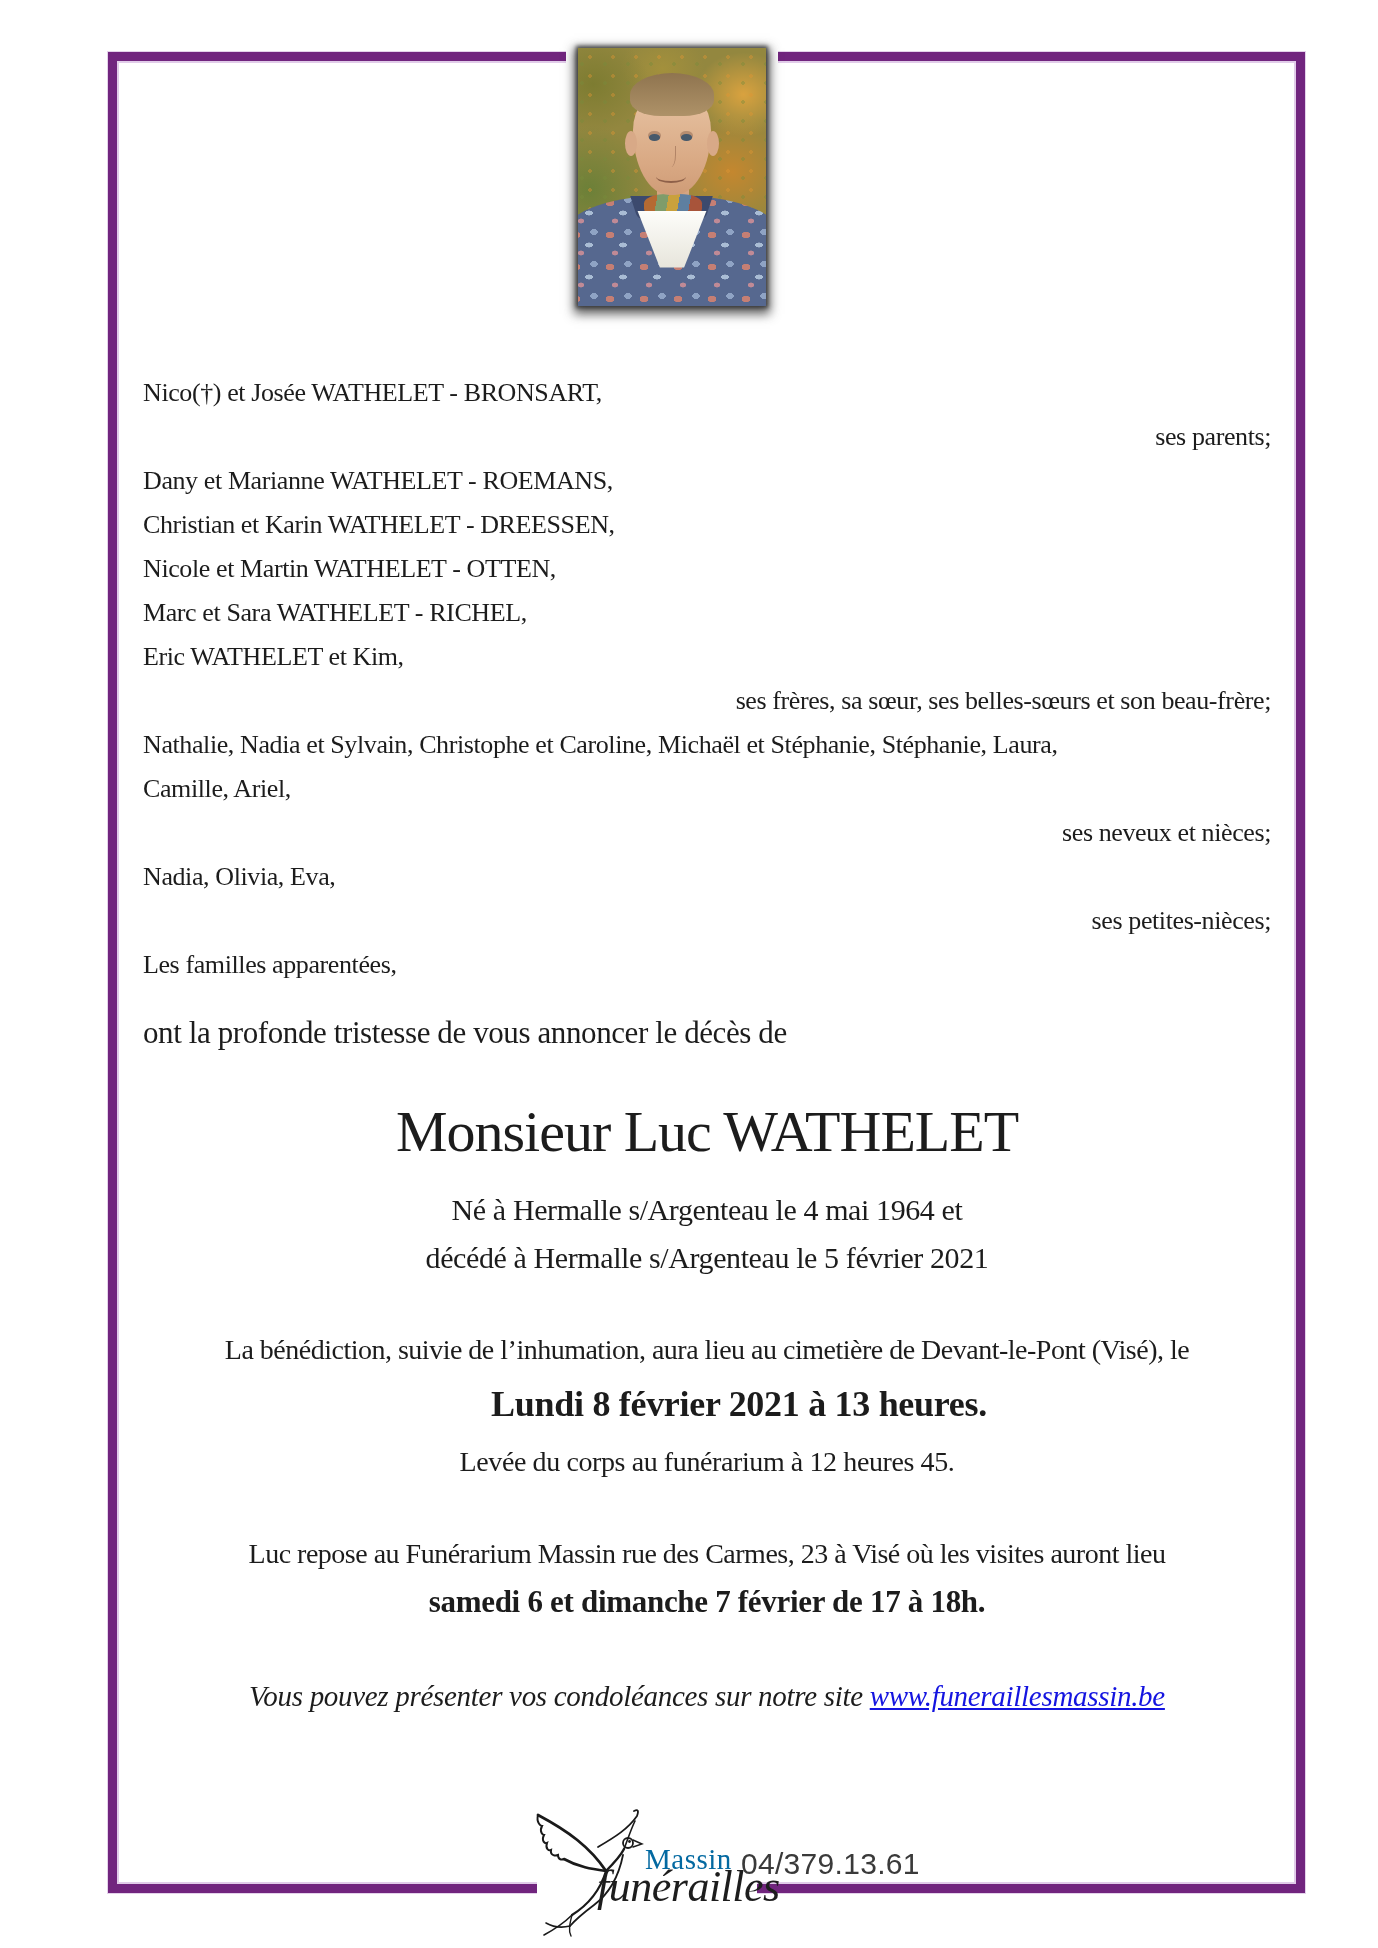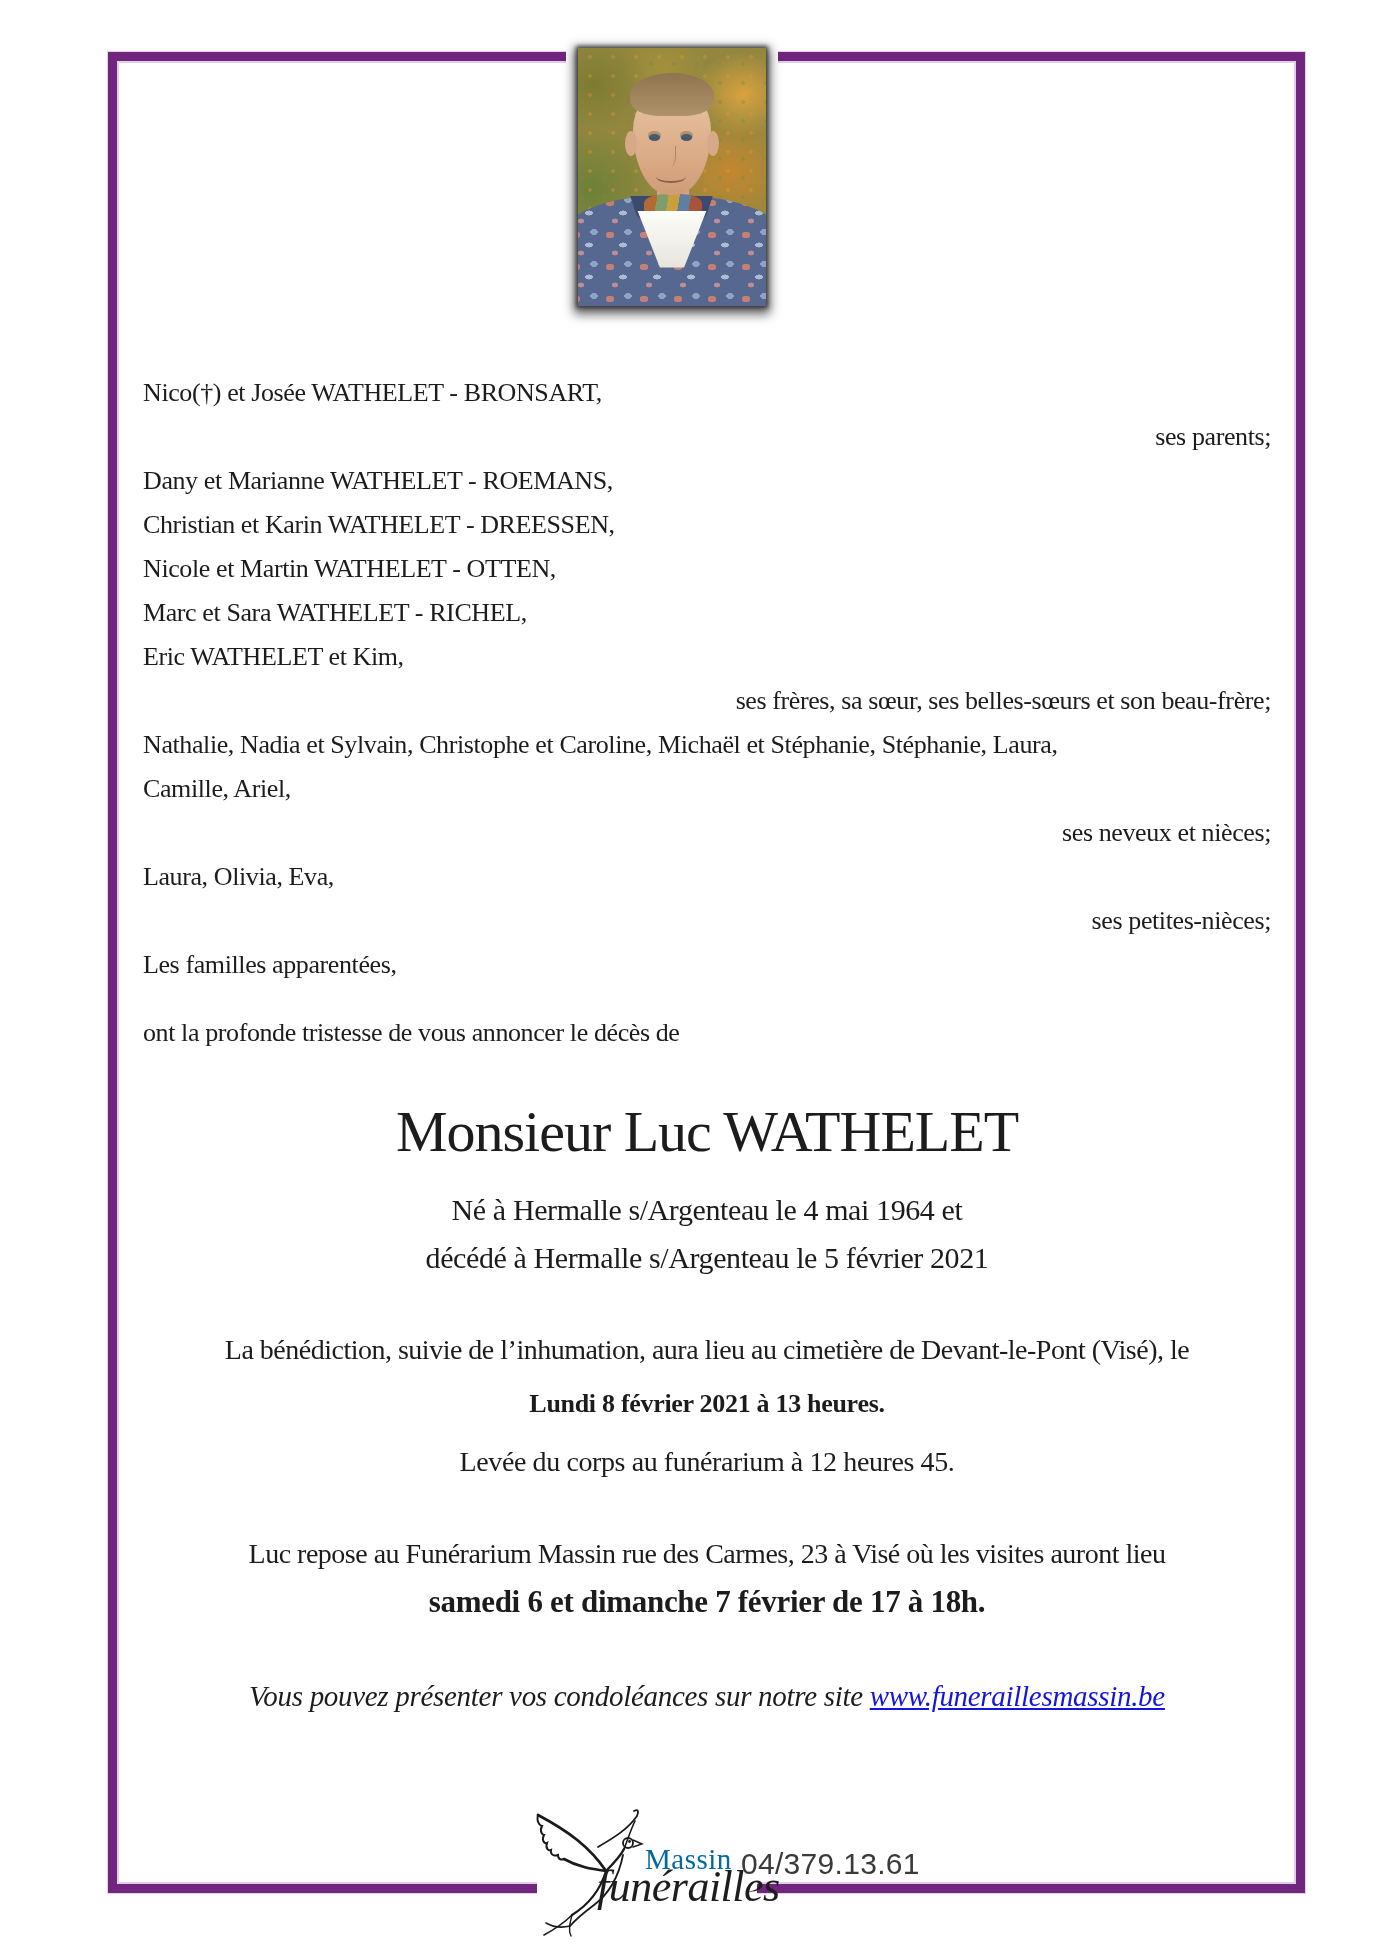--- a/index.html
+++ b/index.html
@@ -65,26 +65,26 @@
   .photo .eye-l,.photo .eye-r{position:absolute;top:33.5%;width:5.5%;height:2.6%;background:#47596b;border-radius:50%;box-shadow:0 -2px 0 1px rgba(150,110,85,.55);}
   .photo .eye-l{left:38%;} .photo .eye-r{left:55%;}
   .photo .mouth{position:absolute;left:41.5%;top:47.5%;width:16%;height:4%;border-bottom:2px solid #8e6049;border-radius:0 0 50% 50%;}
   .photo .nose{position:absolute;left:47.5%;top:38%;width:4%;height:8%;border-right:1.5px solid rgba(150,105,80,.6);border-radius:0 0 60% 0;}
 
   
   .txt{position:absolute;left:117px;width:1180px;z-index:3;}
   .family{top:371px;padding:0 26px;box-sizing:border-box;font-size:26px;line-height:44px;letter-spacing:-0.4px;}
   .family .ln{white-space:nowrap;}
   .family .ar{text-align:right;}
-  .announce{top:1011px;padding:0 26px;box-sizing:border-box;font-size:26px;line-height:44px;letter-spacing:-0.4px;}
+  .announce{top:1011px;padding:0 26px;box-sizing:border-box;font-size:31px;line-height:44px;letter-spacing:-0.4px;}
   .name{top:1100px;text-align:center;font-size:58px;line-height:64px;letter-spacing:-1px;}
   .birth{top:1186px;text-align:center;font-size:30px;line-height:48px;letter-spacing:-0.4px;}
   .death{top:1234px;text-align:center;font-size:30px;line-height:48px;letter-spacing:-0.4px;}
   .cer-intro{top:1328px;text-align:center;font-size:28px;line-height:44px;letter-spacing:-0.5px;}
-  .cer-date{top:1376px;text-align:center;font-size:26px;line-height:56px;font-weight:bold;letter-spacing:-0.3px;}
+  .cer-date{top:1376px;text-align:center;font-size:36px;line-height:56px;font-weight:bold;letter-spacing:-0.3px;padding-left:32px;}
   .cer-levee{top:1440px;text-align:center;font-size:28px;line-height:44px;letter-spacing:-0.4px;}
   .vis-line{top:1532px;text-align:center;font-size:28px;line-height:44px;letter-spacing:-0.5px;}
   .vis-bold{top:1578px;text-align:center;font-size:31px;line-height:48px;font-weight:bold;letter-spacing:-0.3px;}
   .condo{top:1672px;text-align:center;font-style:italic;font-size:29px;line-height:48px;letter-spacing:-0.3px;}
   .condo a{color:#1414e0;text-decoration:underline;}
 
   
   .dove{position:absolute;left:520px;top:1795px;width:180px;height:145px;z-index:4;}
   .brand{position:absolute;left:645px;top:1843px;font-size:29px;color:#0369a1;letter-spacing:.5px;z-index:4;}
   .brand-sub{position:absolute;left:597px;top:1861px;font-size:44px;font-style:italic;color:#1d1d1d;z-index:4;letter-spacing:-0.5px;}
@@ -121,21 +121,21 @@
   <div class="ln ar">ses parents;</div>
   <div class="ln">Dany et Marianne WATHELET - ROEMANS,</div>
   <div class="ln">Christian et Karin WATHELET - DREESSEN,</div>
   <div class="ln">Nicole et Martin WATHELET - OTTEN,</div>
   <div class="ln">Marc et Sara WATHELET - RICHEL,</div>
   <div class="ln">Eric WATHELET et Kim,</div>
   <div class="ln ar">ses frères, sa sœur, ses belles-sœurs et son beau-frère;</div>
   <div class="ln">Nathalie, Nadia et Sylvain, Christophe et Caroline, Michaël et Stéphanie, Stéphanie, Laura,</div>
   <div class="ln">Camille, Ariel,</div>
   <div class="ln ar">ses neveux et nièces;</div>
-  <div class="ln">Laura, Olivia, Eva,</div>
+  <div class="ln">Nadia, Olivia, Eva,</div>
   <div class="ln ar">ses petites-nièces;</div>
   <div class="ln">Les familles apparentées,</div>
 </div>
 
 <div class="txt announce">ont la profonde tristesse de vous annoncer le décès de</div>
 
 <div class="txt name">Monsieur Luc WATHELET</div>
 <div class="txt birth">Né à Hermalle s/Argenteau le 4 mai 1964 et</div>
 <div class="txt death">décédé à Hermalle s/Argenteau le 5 février 2021</div>
 

